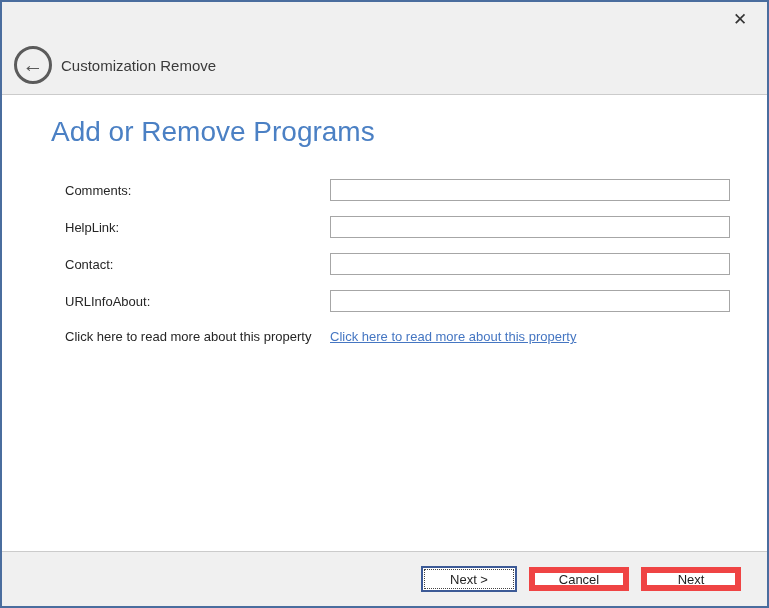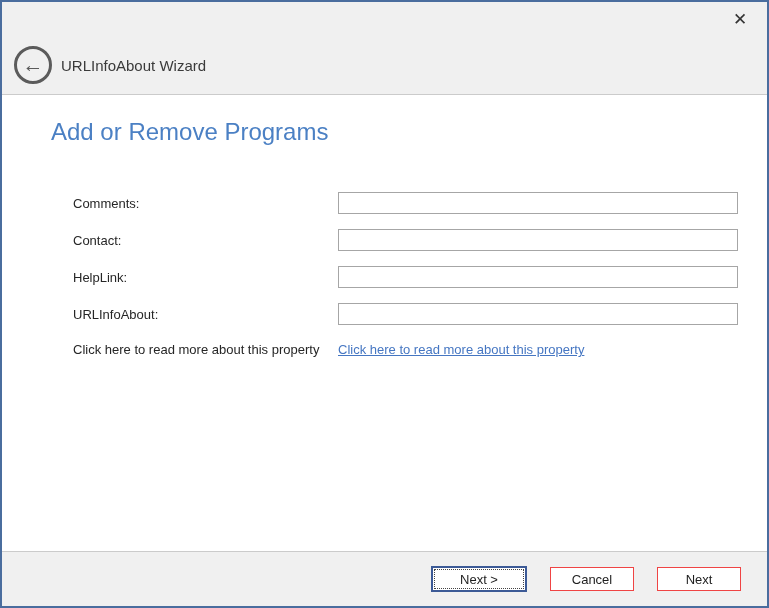--- a/index.html
+++ b/index.html
@@ -39,24 +39,24 @@
     display:flex; align-items:center; justify-content:center;
     color:#5b5b5b; background:transparent;
   }
   .back-arrow-glyph { font-size:21px; line-height:1; transform:translateY(-1px); }
   .window-title { font-size:15px; color:#3a3a3a; }
 
   
   .content { flex:1 1 auto; background:#ffffff; position:relative; }
   .page-heading {
     padding:24px 0 0 49px;
-    font-size:24px; line-height:26px;
+    font-size:28px; line-height:26px;
     color:#4b80c4; font-weight:400;
   }
-  .form-area { margin-top:47px;padding-left:8px; }
+  .form-area { margin-top:34px; }
   .form-row {
     display:flex; align-items:center;
     height:22px; margin:0 0 15px 63px;
   }
   .form-label {
     width:265px; flex:0 0 265px;
     font-size:13px; color:#262626;
   }
   .text-input {
     width:400px; height:22px;
@@ -99,25 +99,25 @@
   .property-link {
     font-size:13px; color:#4576c2;
     text-decoration:underline; cursor:pointer;
   }
 
   
   .footer {
     flex:0 0 55px; height:55px;
     background:#f0f0f0; border-top:1px solid #cbcbcb;
     display:flex; align-items:center; justify-content:flex-end;
-    gap:23px; padding-right:26px;
+    gap:12px; padding-right:26px;
   }
   .btn {
-    width:84px; height:24px;
-    background:#ffffff; border:1px solid #ef4444;
+    width:100px; height:24px;
+    background:#ffffff; border:6px solid #ef4444;
     font-family:"Liberation Sans","DejaVu Sans",sans-serif;
     font-size:13px; color:#1e1e1e;
     display:flex; align-items:center; justify-content:center;
     cursor:default;
   }
   .btn-default {
     border:2px solid #3c5a96;
     outline:1px dotted #444444;
     outline-offset:-4px;
     width:96px; height:26px;
@@ -127,41 +127,41 @@
 <body>
 
 <div class="window">
 
   <div class="chrome-top">
     <div class="close-btn">✕</div>
     <div class="header-row">
       <div class="back-circle">
         <span class="back-arrow-glyph">←</span>
       </div>
-      <span class="window-title">URLInfoAbout Wizard</span>
+      <span class="window-title">Customization Remove</span>
     </div>
   </div>
 
   <div class="content">
     <div class="page-heading">Add or Remove Programs</div>
 
     <div class="form-area">
 
       <div class="form-row">
         <span class="form-label">Comments:</span>
         <input class="text-input" type="text" value="" style="">
       </div>
 
       <div class="form-row">
-        <span class="form-label">Contact:</span>
+        <span class="form-label">HelpLink:</span>
         <input class="text-input" type="text" value="" style="">
       </div>
 
       <div class="form-row">
-        <span class="form-label">HelpLink:</span>
+        <span class="form-label">Contact:</span>
         <input class="text-input" type="text" value="" style="">
       </div>
 
       <div class="form-row">
         <span class="form-label">URLInfoAbout:</span>
         <input class="text-input" type="text" value="" style="">
       </div>
 
 
       <div class="link-row">

